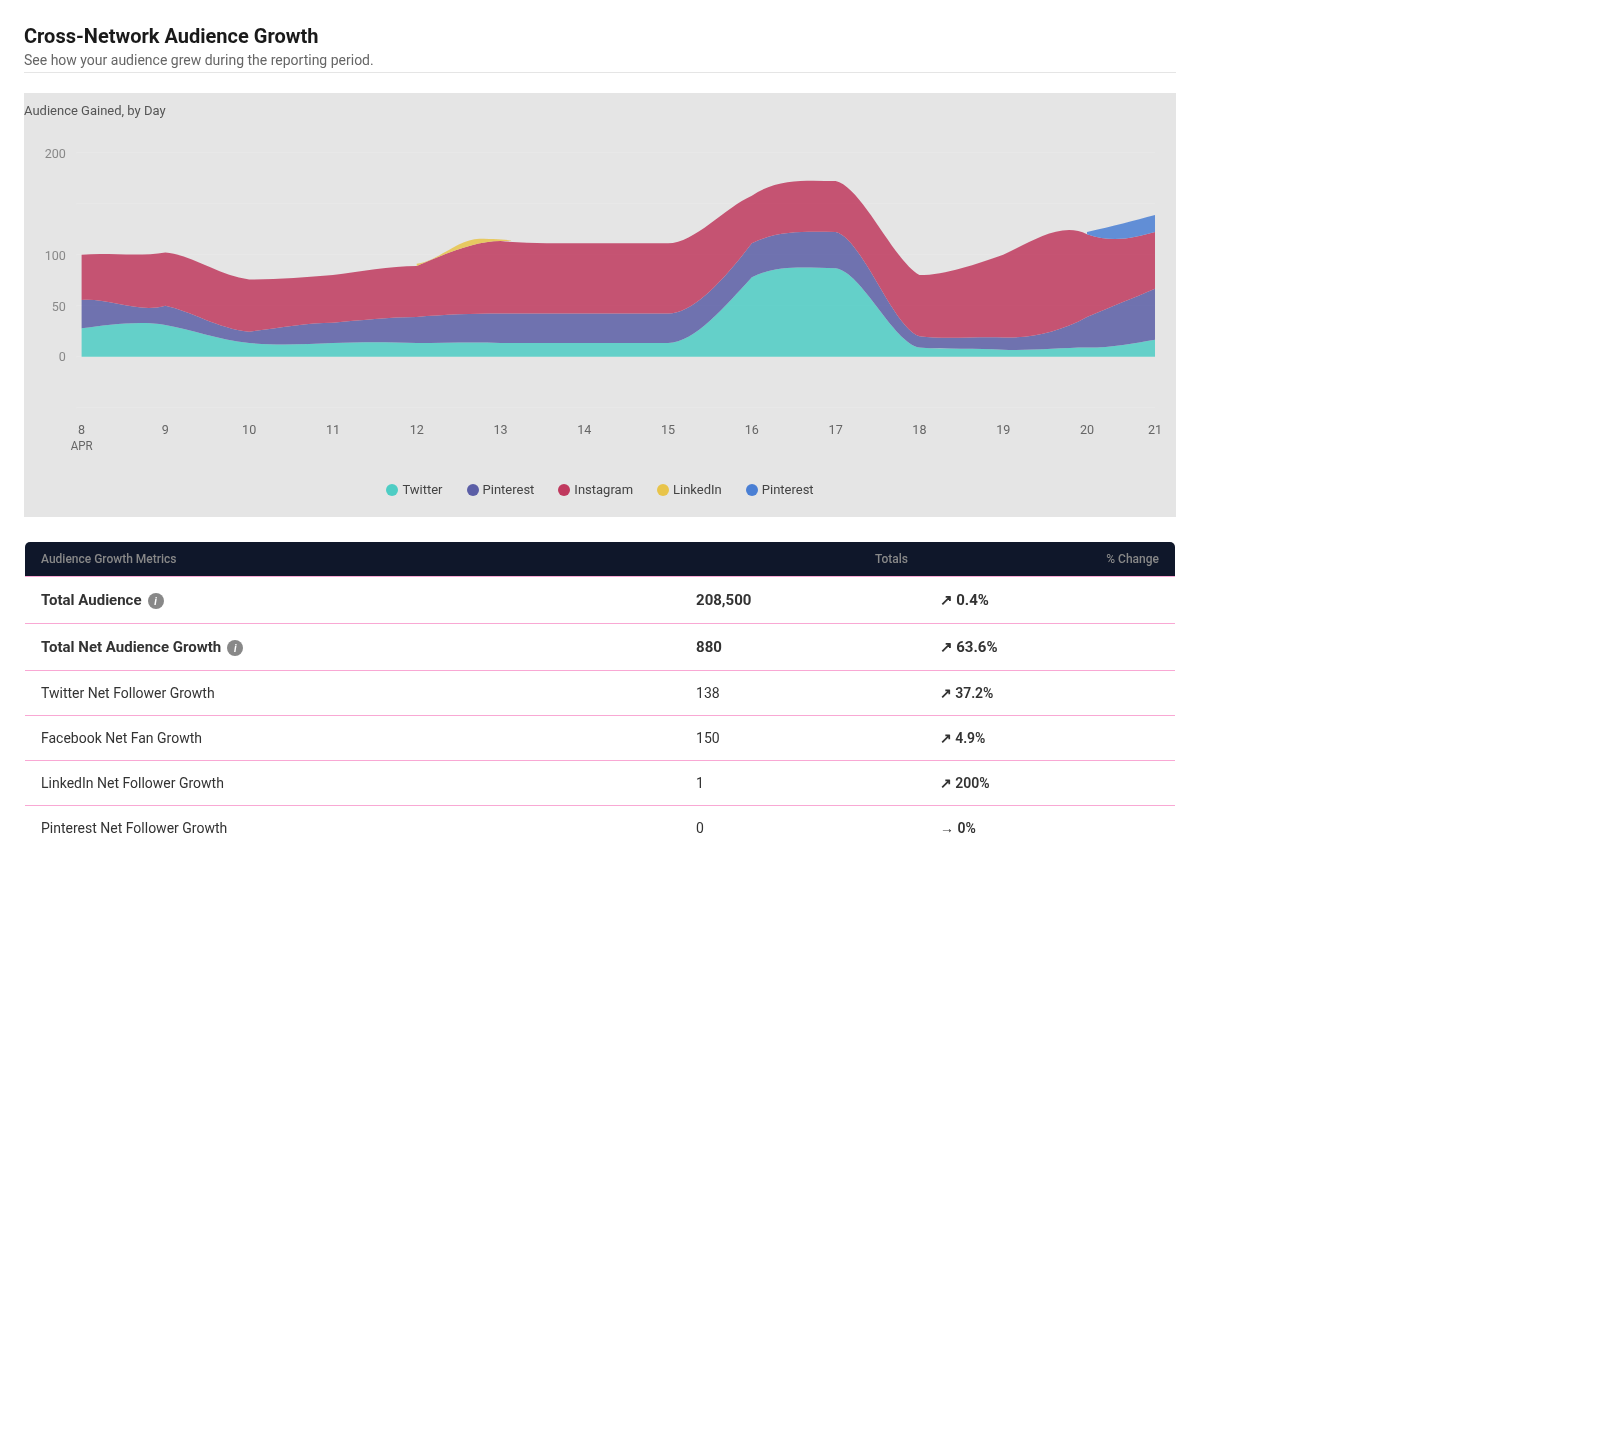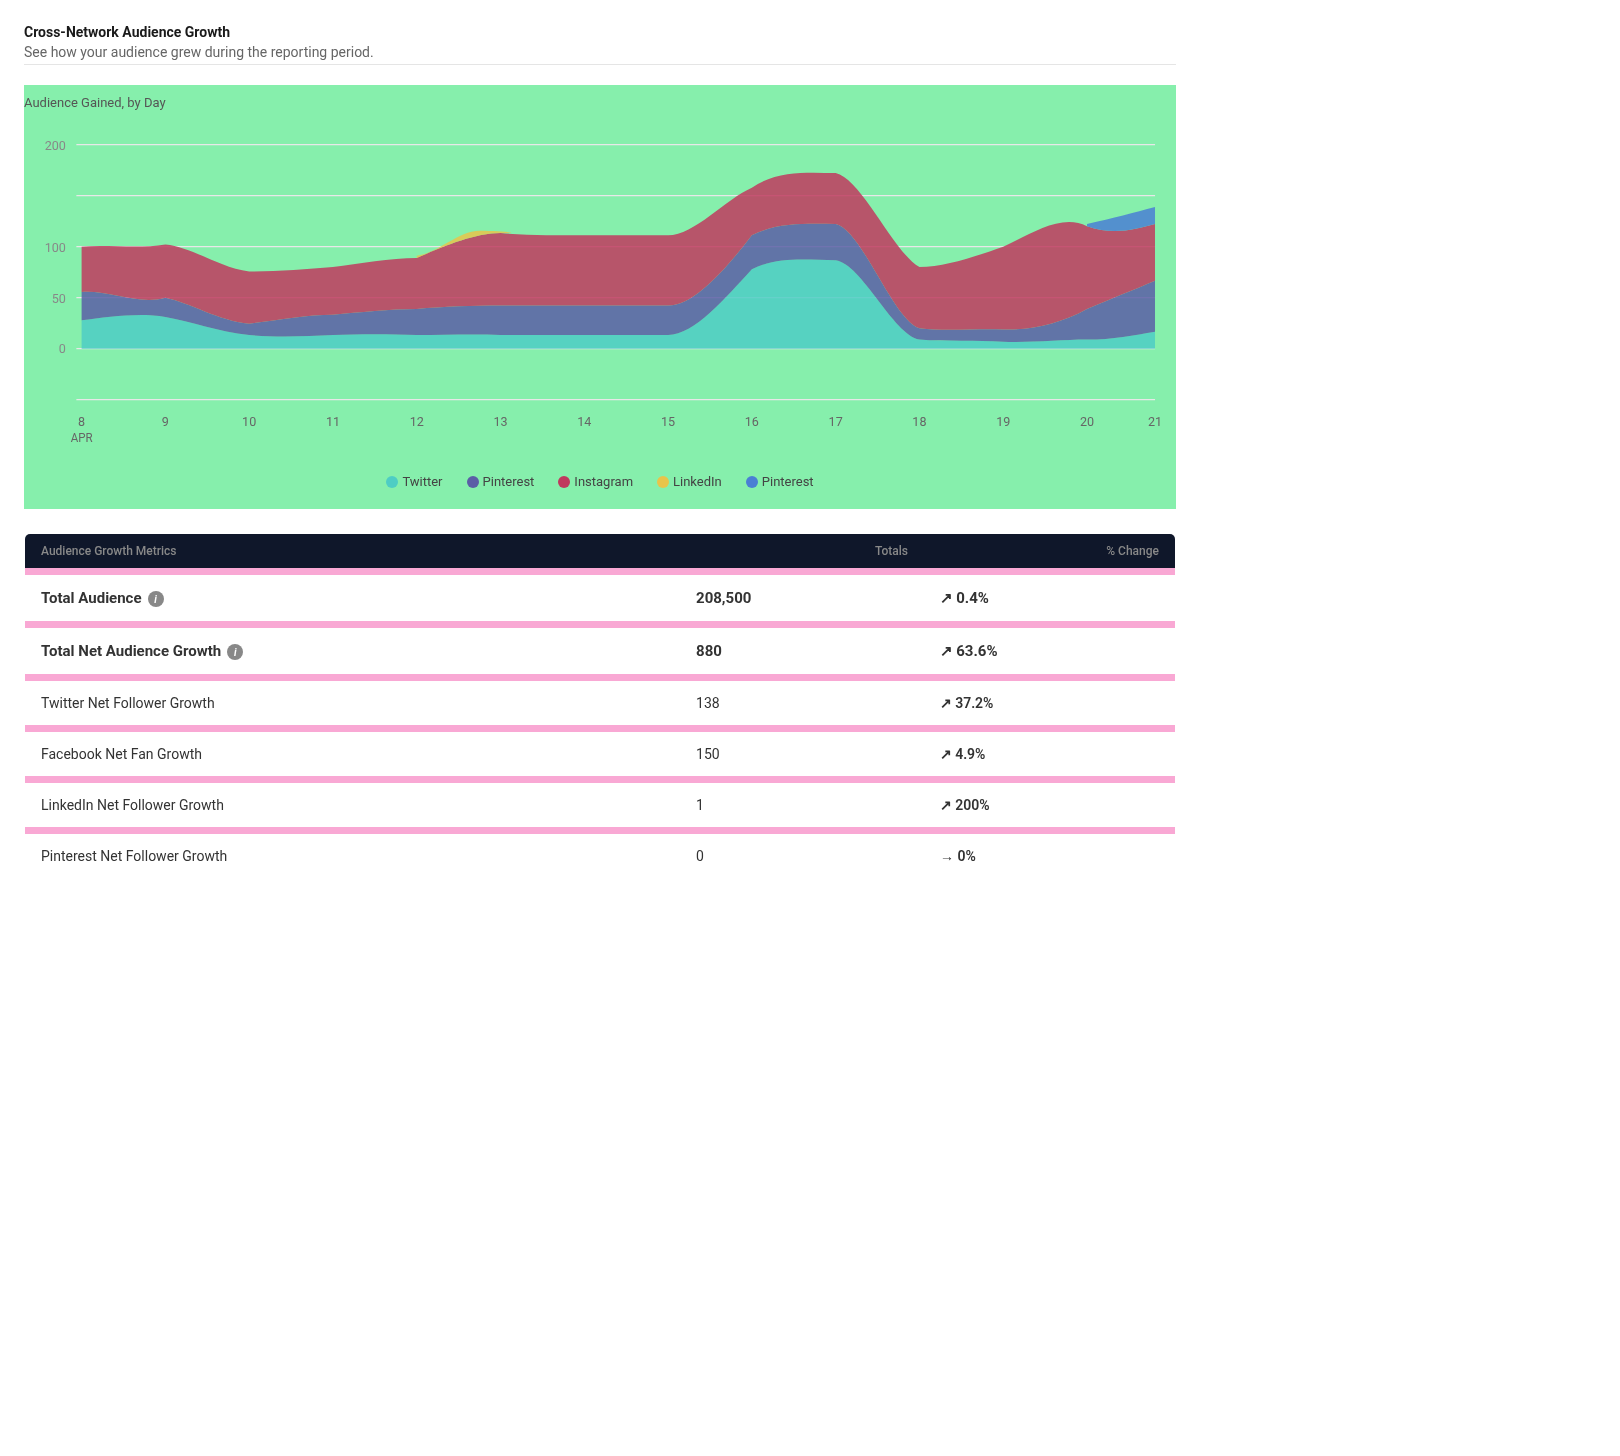--- a/index.html
+++ b/index.html
@@ -4,37 +4,37 @@
   <style>
     * { box-sizing: border-box; margin: 0; padding: 0; }
     body {
       font-family: -apple-system, BlinkMacSystemFont, 'Segoe UI', Roboto, sans-serif;
       background: #fff;
       color: #333;
       padding: 24px;
       max-width: 1200px;
     }
     .page-title {
-      font-size: 14px;
+      font-size: 20px;
       font-weight: 700;
       color: #1a1a1a;
       margin-bottom: 4px;
     }
     .page-subtitle {
       font-size: 14px;
       color: #666;
       margin-bottom: 4px;
     }
     .divider {
       border: none;
       border-top: 1px solid #e5e5e5;
       margin-bottom: 20px;
     }
     .chart-section {
-      background: #86efac;
+      background: #e5e5e5;
       padding: 10px 0 20px 0;
       margin-bottom: 24px;
     }
     .chart-label {
       font-size: 13px;
       color: #555;
       margin-bottom: 12px;
     }
     .chart-container {
       position: relative;
@@ -78,21 +78,21 @@
       font-size: 12px;
       font-weight: 500;
       color: #888;
       text-align: left;
     }
     .metrics-table th.right { text-align: right; }
     .metrics-table td {
       padding: 14px 16px;
       font-size: 14px;
       color: #333;
-      border-top: 7px solid #f9a8d4;
+      border-top: 1px solid #f9a8d4;
     }
     .metrics-table td.right { text-align: left; }
     .metrics-table tr.bold-row td {
       font-weight: 700;
       font-size: 15px;
     }
     .change-positive {
       color: #2dbda8;
       font-weight: 600;
     }

